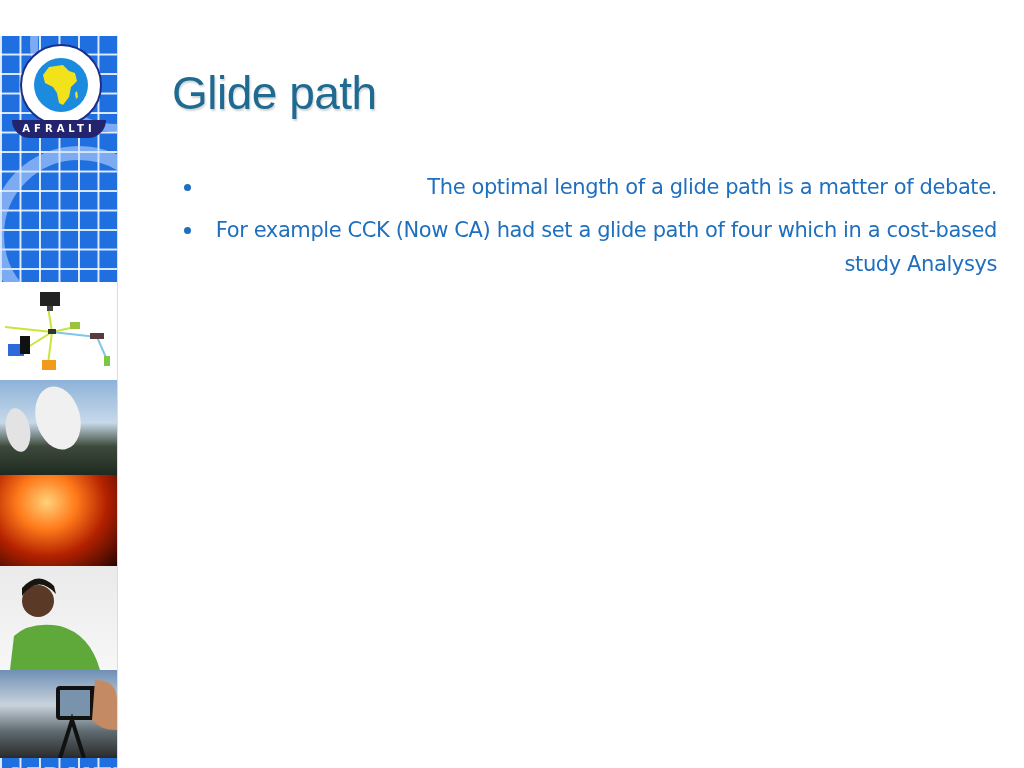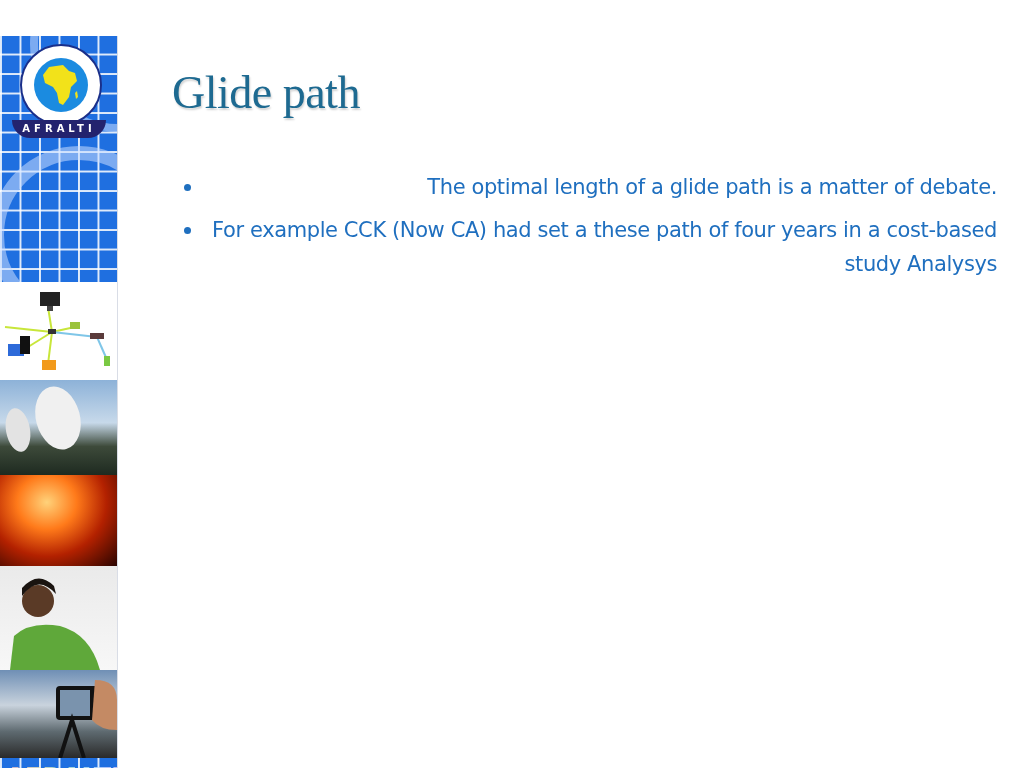--- a/index.html
+++ b/index.html
@@ -49,21 +49,21 @@
   .photo-camera { top: 634px; height: 88px; background: linear-gradient(180deg, #6f8fb5 0%, #c9d3dd 40%, #5e6a70 70%, #2a2a2a 100%); }
   .afralti-word {
     position: absolute; left: 6px; top: 6px; font-weight: bold; font-size: 24px;
     letter-spacing: 1px;
     background: linear-gradient(90deg, #ff3f3f, #ffb400, #3bd23b, #2aa8ff, #b44bff);
     -webkit-background-clip: text; background-clip: text; color: transparent;
     -webkit-text-stroke: 1px #ffffff;
   }
   .title {
     position: absolute; left: 172px; top: 66px;
-    font-family: Liberation Serif, serif;
+    font-family: Liberation Sans, sans-serif;
     font-size: 46px; color: #1e6a91; letter-spacing: -0.5px;
     text-shadow: 1px 2px 2px rgba(0,0,0,0.18);
   }
   .bullets {
     position: absolute; left: 182px; top: 170px; width: 815px;
     list-style: none; margin: 0; padding: 0;
     font-family: "DejaVu Sans", "Liberation Sans", sans-serif;
     color: #1f6fbf; font-size: 21px; line-height: 34px; letter-spacing: -0.4px;
   }
   .bullets li { position: relative; padding-left: 30px; margin-bottom: 8.5px; text-align: right; }
@@ -140,16 +140,16 @@
 
   <div class="grid-block grid-bottom">
     <div class="afralti-word">AFRALTI</div>
   </div>
 </div>
 
 <div class="title">Glide path</div>
 
 <ul class="bullets">
   <li>The optimal length of a glide path is a matter of debate.</li>
-  <li>For example CCK (Now CA) had set a these path  of four years  in a cost-based study Analysys</li>
+  <li>For example CCK (Now CA) had set a glide path  of four which  in a cost-based study Analysys</li>
 </ul>
 
 <div class="page-number">39</div>
 
 </body></html>

